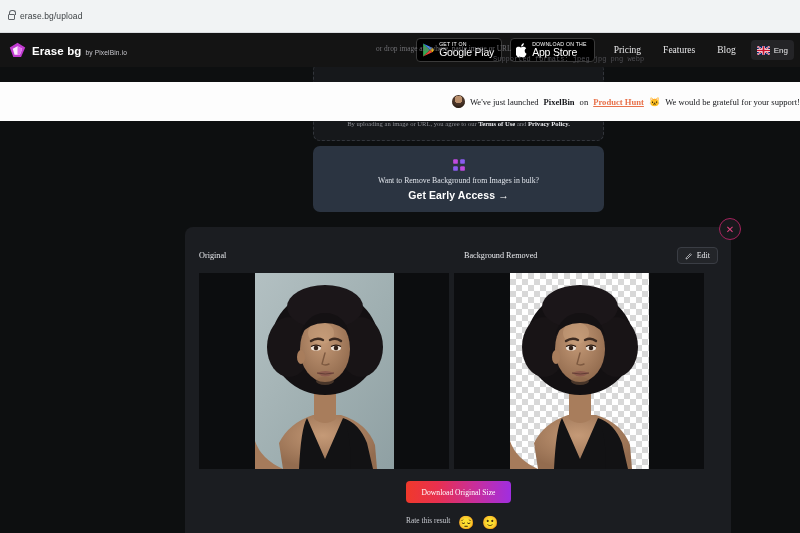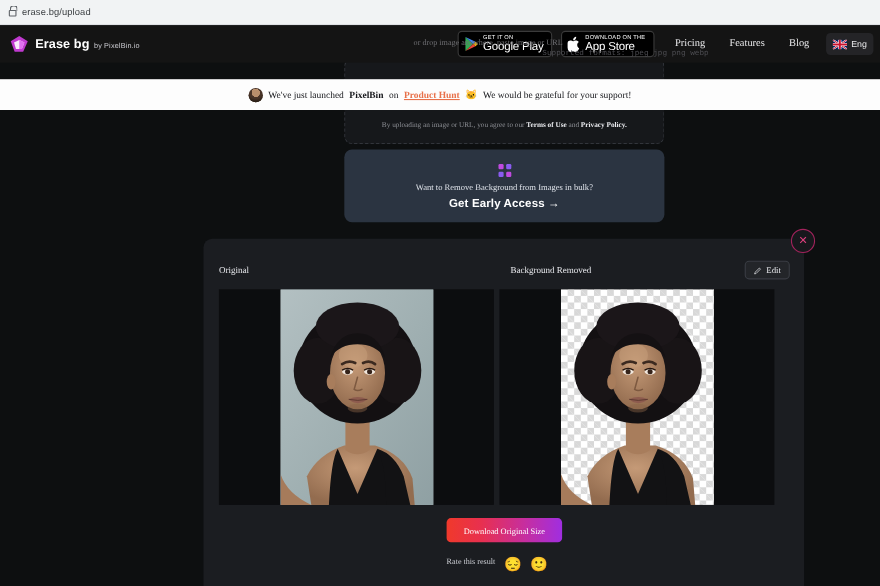--- a/index.html
+++ b/index.html
@@ -5,21 +5,21 @@
   * { box-sizing: border-box; margin: 0; padding: 0; }
   html, body {
     width: 800px; height: 533px;
     overflow: hidden;
     font-family: "Liberation Serif", serif;
     background: #0d0f10;
   }
 
   
   #browser-chrome {
-    height: 23px;
+    height: 33px;
     background: #f1f3f4;
     border-bottom: 1px solid #dadce0;
     display: flex;
     align-items: center;
     padding: 0 8px;
     text-align: center;
   }
   #lock-icon {
     width: 7px; height: 6px;
     border: 1px solid #5f6368;
@@ -141,25 +141,25 @@
   }
   #flag-icon {
     width: 13px; height: 9px; flex: none;
     border-radius: 1px; overflow: hidden;
   }
 
   
   #announce-bar {
     position: absolute;
     top: 49px; left: 0; right: 0;
-    height: 28px;
+    height: 39px;
     background: #fdfdfd;
     display: flex;
     align-items: center;
-    justify-content: center;
+    justify-content: flex-end;
     gap: 5px;
     z-index: 7;
   }
   #announce-avatar {
     width: 13px; height: 13px; border-radius: 50%;
     background: radial-gradient(circle at 50% 34%, #b98f6c 0 34%, #4a3529 36% 100%);
     flex: none;
     box-shadow: inset 0 -3px 2px -1px #2b2017;
   }
   .ann-text {

